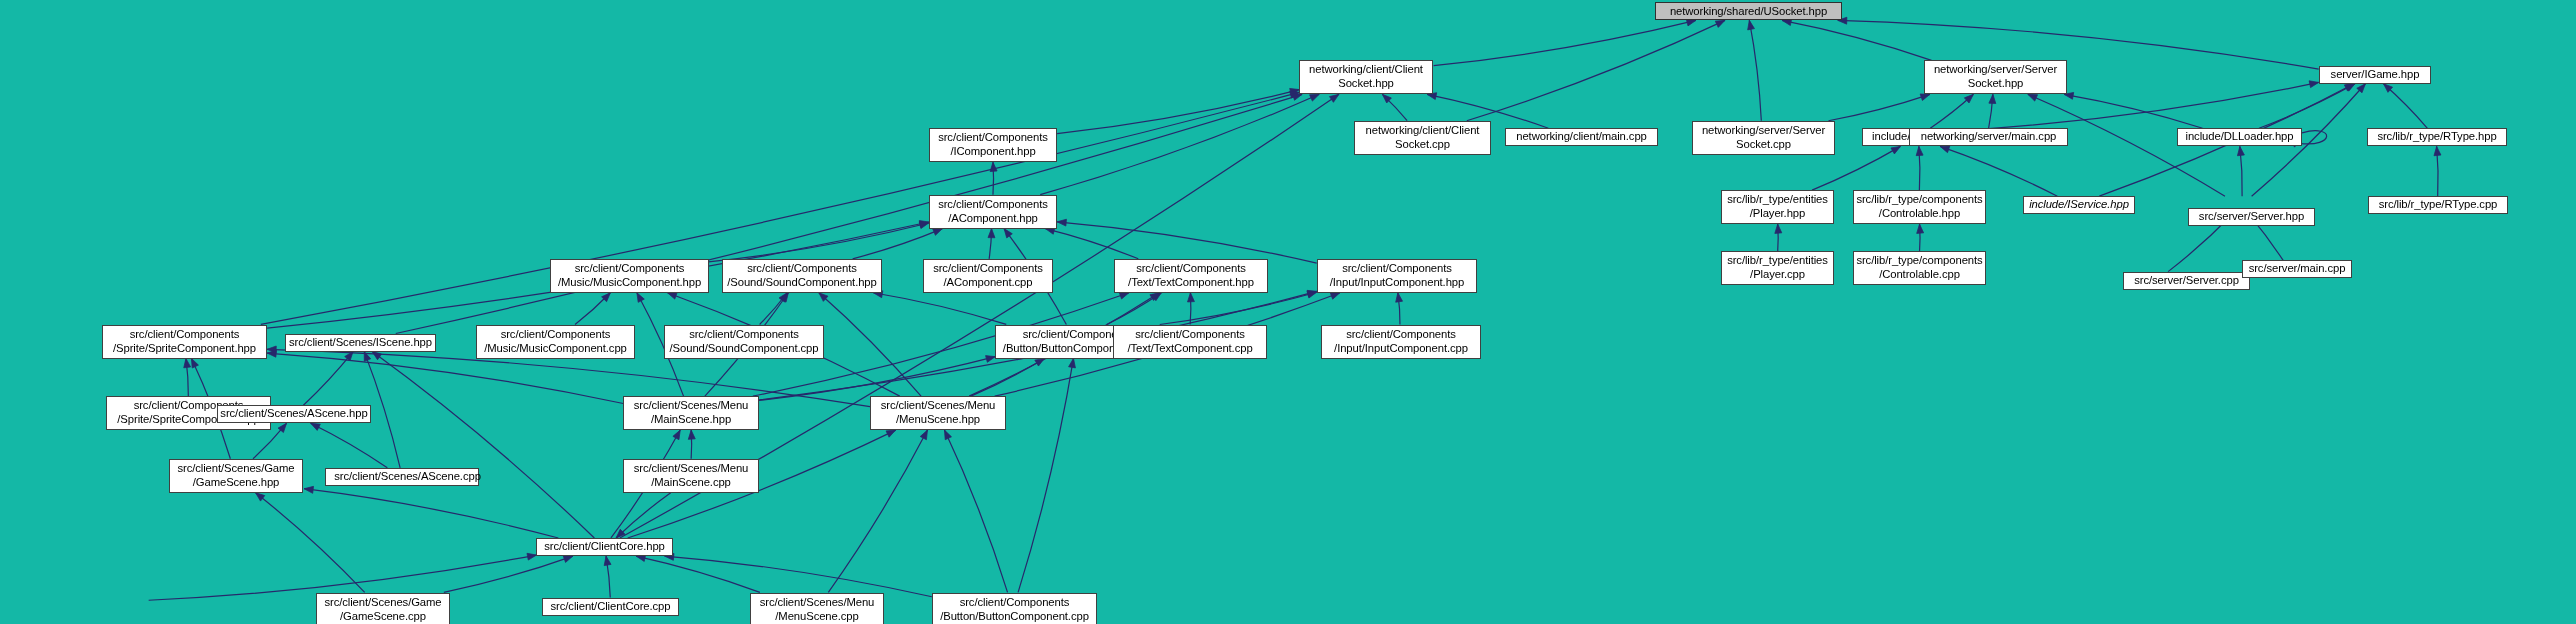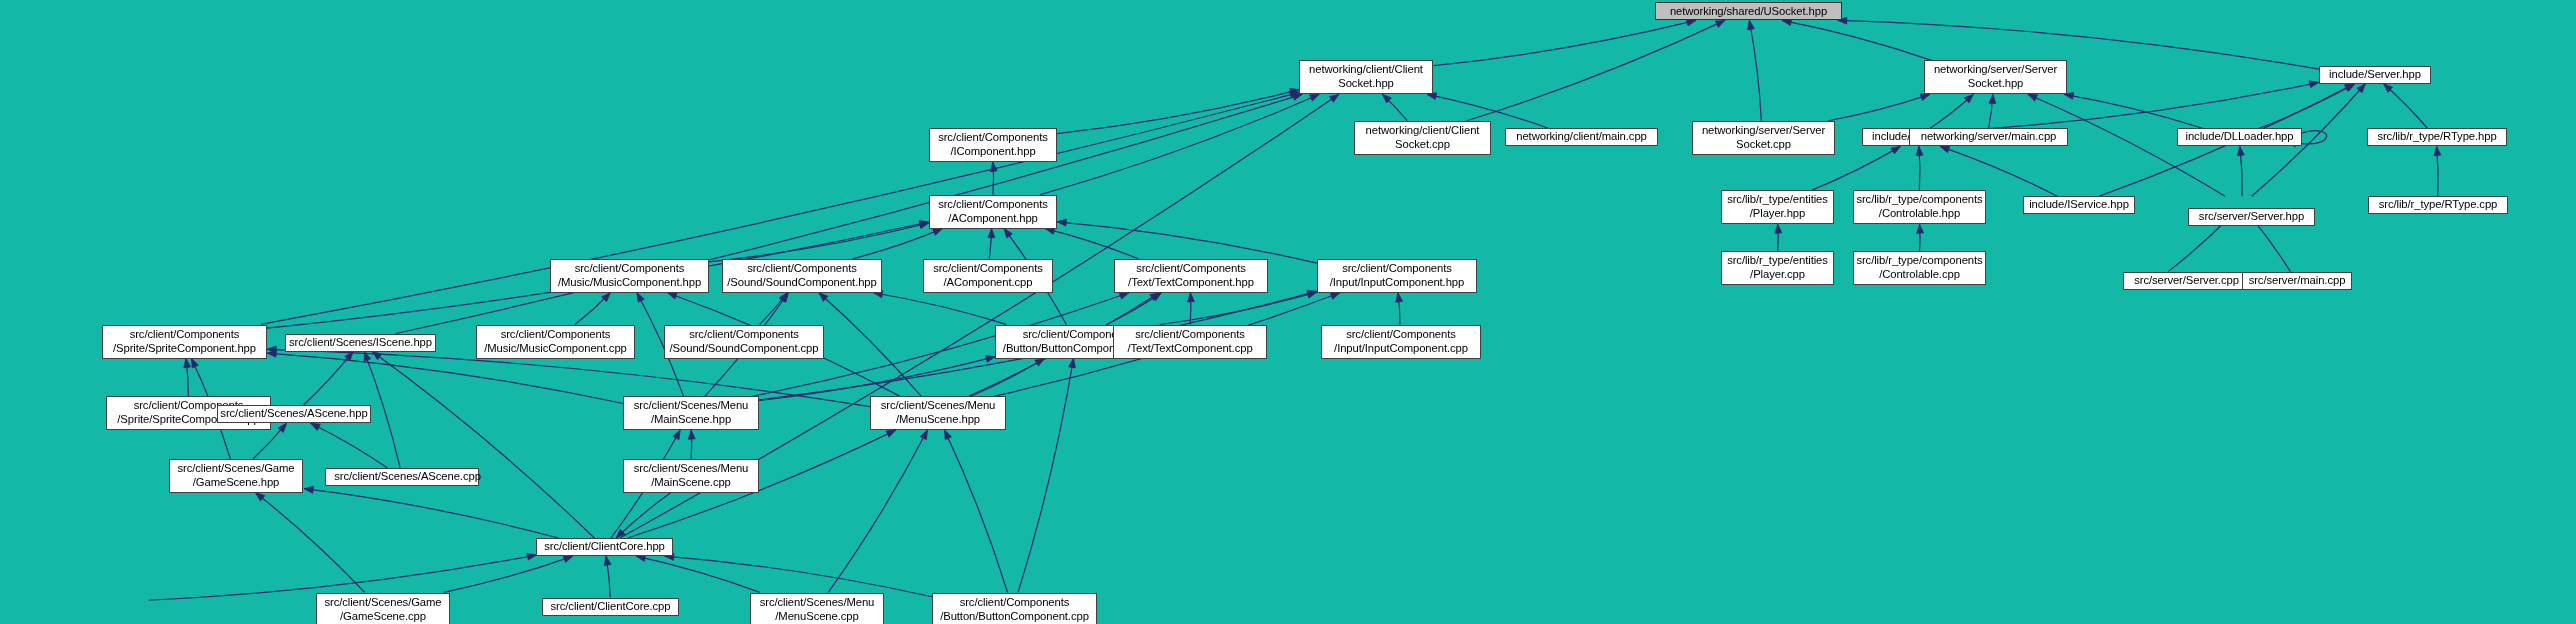--- a/index.html
+++ b/index.html
@@ -180,45 +180,45 @@
       <polygon points="1318.0,472.7 1307.5,480.2 1305.2,471.3"></polygon>
       <path d="M 1285.8 525.0 Q 1336.3 503.4 1383.2 475.0"></path>
       <polygon points="1383.2,475.0 1375.3,485.1 1370.5,477.3"></polygon>
     </svg>
   <div id="nodes-layer">
       <div class="node root" style="left: 1655px; top: 2.3px; width: 187px; height: 18px;">networking/shared/USocket.hpp</div>
       <div class="node" style="left: 1299px; top: 60px; width: 134px; height: 34px;">networking/client/Client
 Socket.hpp</div>
       <div class="node" style="left: 1924px; top: 60px; width: 143px; height: 34px;">networking/server/Server
 Socket.hpp</div>
-      <div class="node" style="left: 2319px; top: 66px; width: 112px; height: 18px;">include/Server.hpp</div>
+      <div class="node" style="left: 2319px; top: 66px; width: 112px; height: 18px;">server/IGame.hpp</div>
       <div class="node" style="left: 929px; top: 128px; width: 128px; height: 34px;">src/client/Components
 /IComponent.hpp</div>
       <div class="node" style="left: 1354px; top: 121px; width: 137px; height: 34px;">networking/client/Client
 Socket.cpp</div>
       <div class="node" style="left: 1505px; top: 128px; width: 153px; height: 18px;">networking/client/main.cpp</div>
       <div class="node" style="left: 1692px; top: 121px; width: 143px; height: 34px;">networking/server/Server
 Socket.cpp</div>
       <div class="node" style="left: 1862px; top: 128px; width: 115px; height: 18px;">include/IObject.hpp</div>
       <div class="node" style="left: 1909px; top: 128px; width: 159px; height: 18px;">networking/server/main.cpp</div>
       <div class="node" style="left: 2177px; top: 128px; width: 125px; height: 18px;">include/DLLoader.hpp</div>
       <div class="node" style="left: 2367px; top: 128px; width: 140px; height: 18px;">src/lib/r_type/RType.hpp</div>
       <div class="node" style="left: 1721px; top: 190px; width: 113px; height: 34px;">src/lib/r_type/entities
 /Player.hpp</div>
       <div class="node" style="left: 1853px; top: 190px; width: 133px; height: 34px;">src/lib/r_type/components
 /Controlable.hpp</div>
-      <div class="node" style="left: 2023px; top: 196px; width: 112px; height: 18px;">include/IService.hpp</div>
+      <div class="node" style="left: 2023px; top: 196px; width: 112px; height: 18px; font-style: italic;">include/IService.hpp</div>
       <div class="node" style="left: 2180px; top: 208px; width: 127px; height: 18px; margin-left: 8px;">src/server/Server.hpp</div>
       <div class="node" style="left: 2368px; top: 196px; width: 140px; height: 18px;">src/lib/r_type/RType.cpp</div>
       <div class="node" style="left: 1721px; top: 251px; width: 113px; height: 34px;">src/lib/r_type/entities
 /Player.cpp</div>
       <div class="node" style="left: 1853px; top: 251px; width: 133px; height: 34px;">src/lib/r_type/components
 /Controlable.cpp</div>
       <div class="node" style="left: 2095px; top: 272px; width: 127px; height: 18px; margin-left: 28px;">src/server/Server.cpp</div>
-      <div class="node" style="left: 2242px; top: 272px; width: 110px; height: 18px;">src/server/main.cpp</div>
+      <div class="node" style="left: 2242px; top: 260px; width: 110px; height: 18px;">src/server/main.cpp</div>
       <div class="node" style="left: 929px; top: 195px; width: 128px; height: 34px;">src/client/Components
 /AComponent.hpp</div>
       <div class="node" style="left: 550px; top: 259px; width: 159px; height: 34px;">src/client/Components
 /Music/MusicComponent.hpp</div>
       <div class="node" style="left: 722px; top: 259px; width: 160px; height: 34px;">src/client/Components
 /Sound/SoundComponent.hpp</div>
       <div class="node" style="left: 923px; top: 259px; width: 130px; height: 34px;">src/client/Components
 /AComponent.cpp</div>
       <div class="node" style="left: 1114px; top: 259px; width: 154px; height: 34px;">src/client/Components
 /Text/TextComponent.hpp</div>

